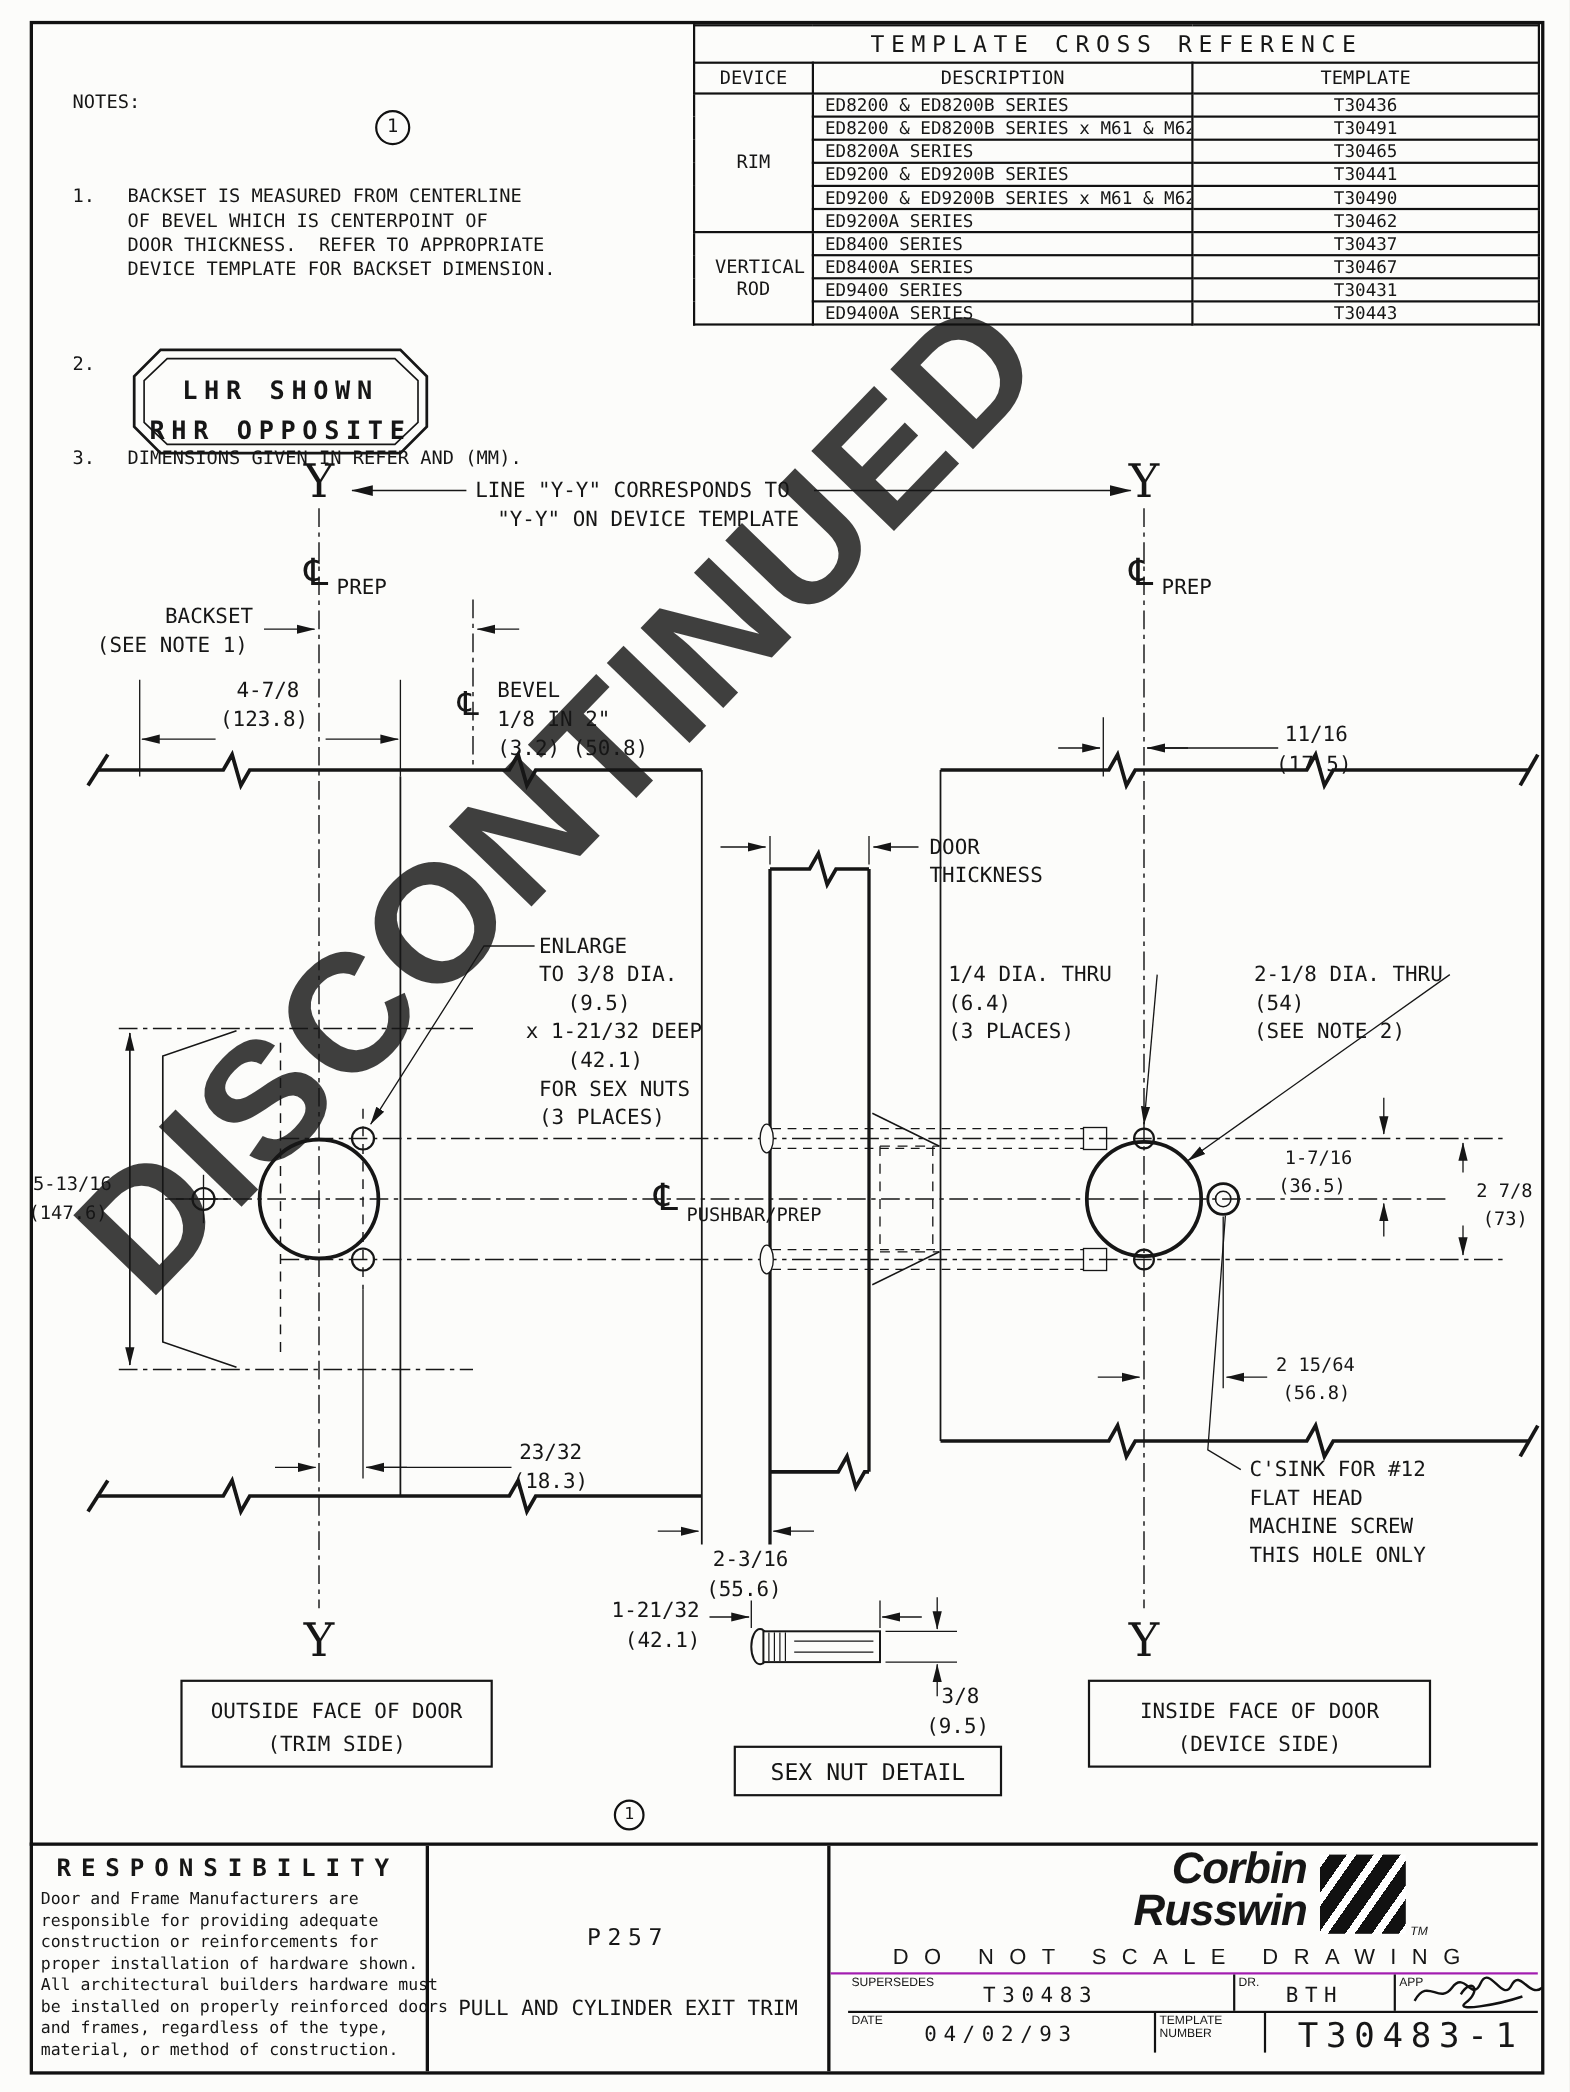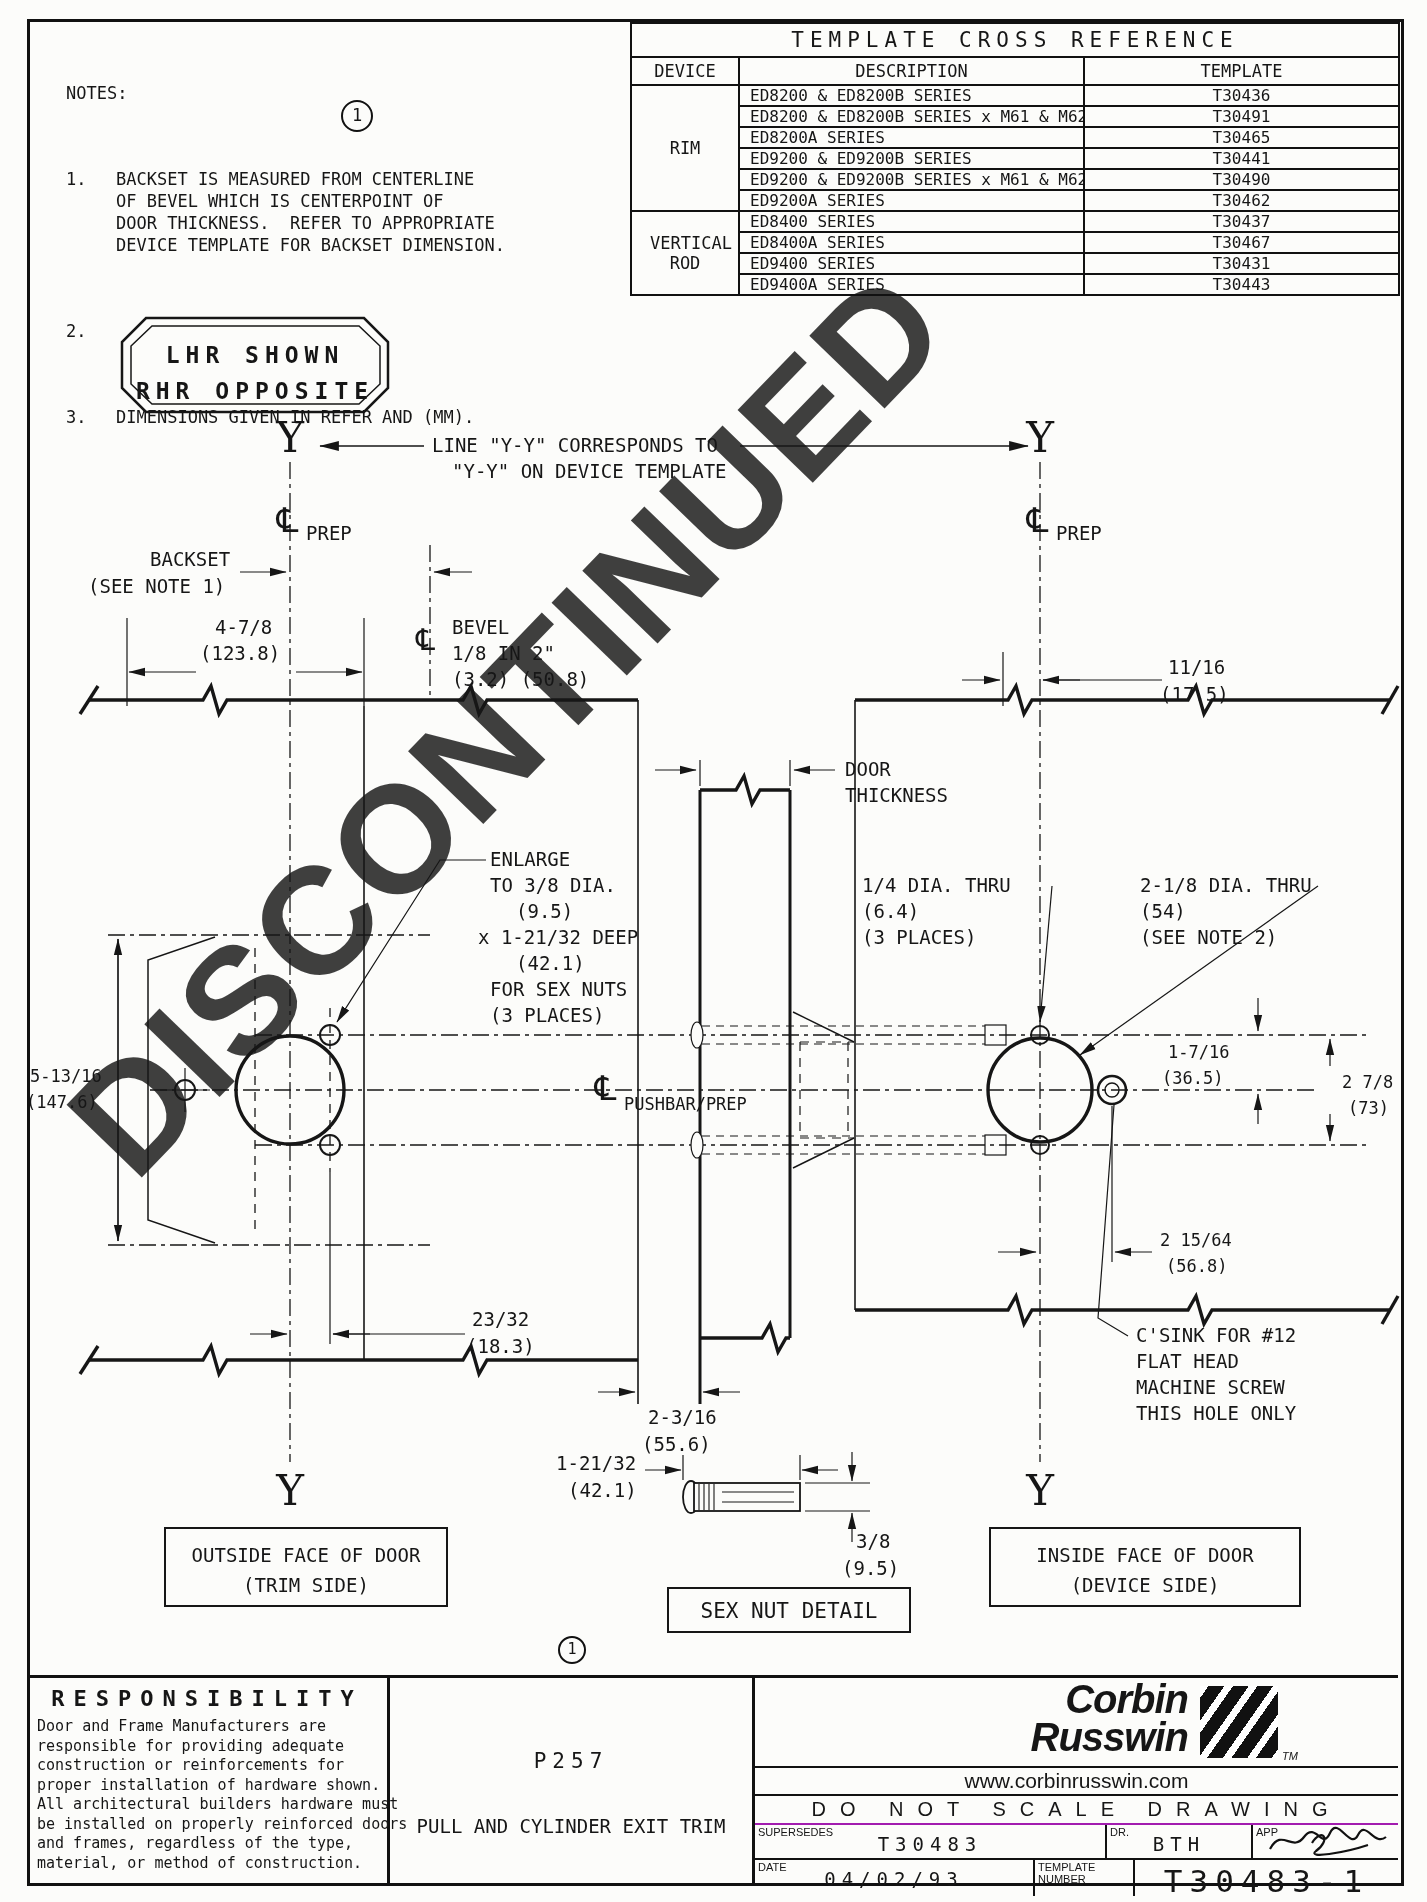--- a/index.html
+++ b/index.html
@@ -35,21 +35,21 @@
   #fright{left:728px;width:643px;font-family:"Liberation Sans",sans-serif;}
   #logo{position:relative;height:88px;font-style:italic;}
   #logoname{position:absolute;right:210px;top:2px;text-align:right;font-weight:bold;
             font-family:"Liberation Sans",sans-serif;font-size:40px;line-height:38px;letter-spacing:-1px;}
   #logoflag{position:absolute;right:120px;top:8px;width:78px;height:72px;
             background:repeating-linear-gradient(125deg,#fff 0 7px,#111 7px 20px);}
   #logotm{position:absolute;right:100px;top:72px;font-size:11px;}
   #logourl{border-top:2px solid #111;border-bottom:2px solid #111;text-align:center;
            font-size:21px;height:26px;line-height:25px;font-family:"Liberation Sans",sans-serif;}
   #noscale{text-align:center;font-size:20px;letter-spacing:14px;height:27px;line-height:26px;border-bottom:2px solid #a21caf;}
-  .cellrow{position:relative;height:33px;border-bottom:2px solid #111;}
+  .cellrow{position:relative;height:33px;border-bottom:2px solid #111;margin-left:16px;}
   .cell{position:absolute;top:0;height:100%;box-sizing:border-box;border-right:2px solid #111;}
   .cl-label{position:absolute;left:3px;top:1px;font-size:11px;}
   .cl-val{position:absolute;left:0;right:0;text-align:center;top:8px;font-size:19px;letter-spacing:6px;
           font-family:"DejaVu Sans Mono",monospace;}
   #rowE{height:36px;border-bottom:none;}
   #tnum{font-size:31px;letter-spacing:7px;top:3px;}
   #sig{position:absolute;right:6px;top:-2px;}
 </style>
 </head>
 <body>
@@ -430,21 +430,20 @@
     </div>
     <div class="fcol" id="fright">
       <div id="logo">
         <div id="logoname">
           <div>Corbin</div>
           <div>Russwin</div>
         </div>
         <div id="logoflag"></div>
         <div id="logotm">TM</div>
       </div>
-      <div id="logourl">www.corbinrusswin.com</div>
       <div id="noscale">DO NOT SCALE DRAWING</div>
       <div class="cellrow">
         <div class="cell" style="left:0;width:352px">
           <span class="cl-label">SUPERSEDES</span>
           <span class="cl-val">T30483</span>
         </div>
         <div class="cell" style="left:352px;width:146px">
           <span class="cl-label">DR.</span>
           <span class="cl-val">BTH</span>
         </div>

